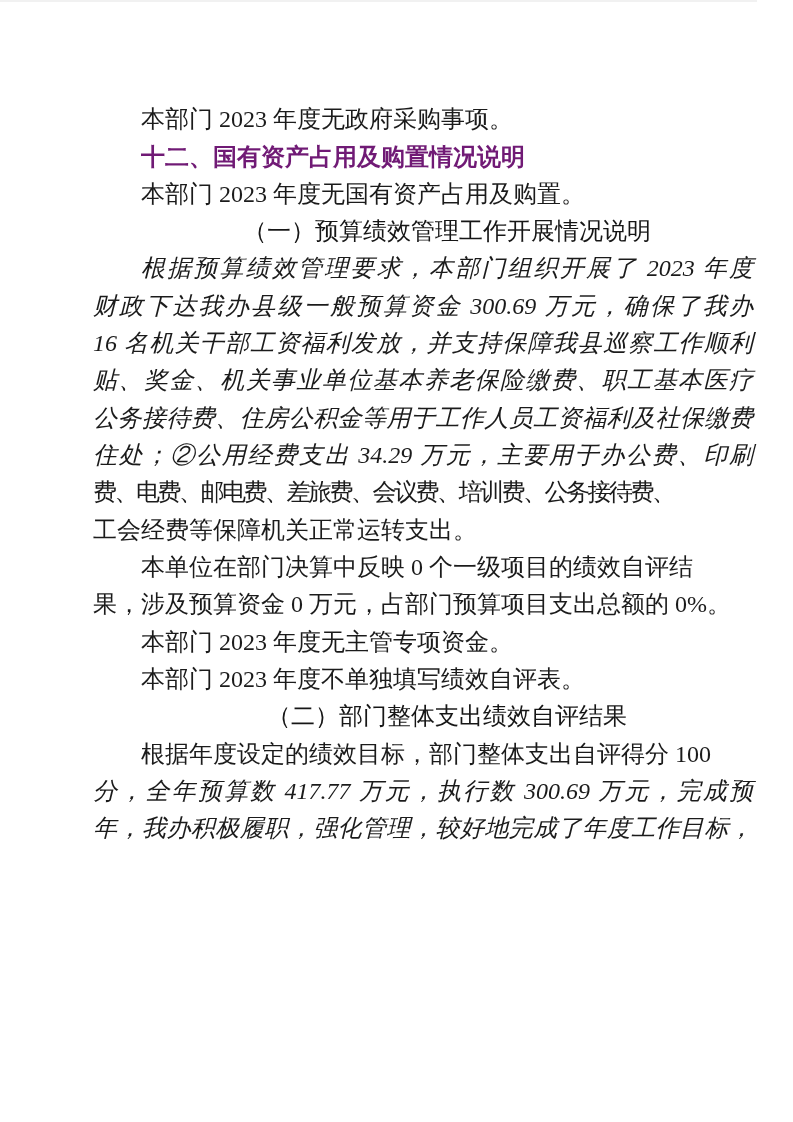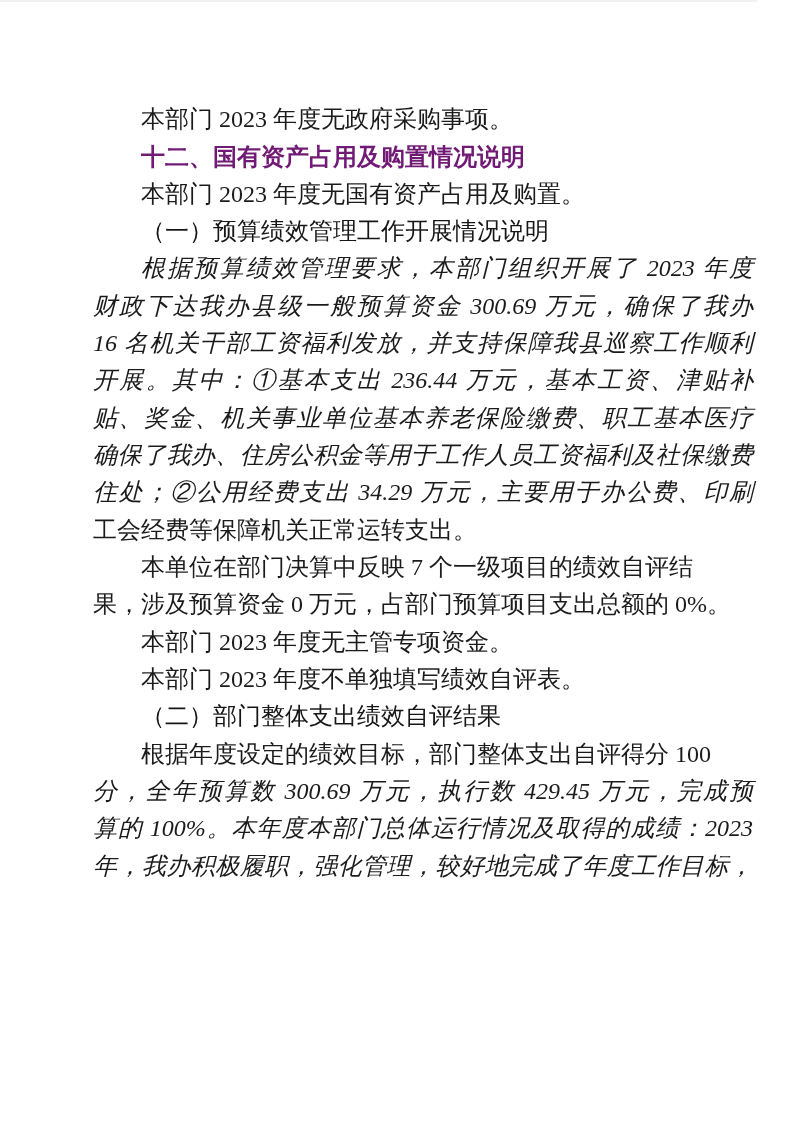--- a/index.html
+++ b/index.html
@@ -50,43 +50,43 @@
   .line.tight {
     letter-spacing: -2.5px;
   }
   .line.heading {
     font-family: "Liberation Sans", "DejaVu Sans", sans-serif;
     font-weight: 700;
     color: #701a75;
   }
   .line.subheading {
     color: #161616;
+    text-align: center;
   }
 </style>
 </head>
 <body>
 
 <div class="page">
   <div class="top-hairline"></div>
   <div class="textblock" id="textblock">
       <div class="line body indent">本部门 2023 年度无政府采购事项。</div>
       <div class="line heading indent">十二、国有资产占用及购置情况说明</div>
       <div class="line body indent">本部门 2023 年度无国有资产占用及购置。</div>
       <div class="line subheading indent">（一）预算绩效管理工作开展情况说明</div>
       <div class="line body indent jfull">根据预算绩效管理要求，本部门组织开展了 2023 年度</div>
       <div class="line body jfull">财政下达我办县级一般预算资金 300.69 万元，确保了我办</div>
       <div class="line body jfull">16 名机关干部工资福利发放，并支持保障我县巡察工作顺利</div>
-      <div class="line body jfull">开展。其中：①基本支出 236.44 万元，基本工资、津贴补</div>
       <div class="line body jfull">贴、奖金、机关事业单位基本养老保险缴费、职工基本医疗</div>
-      <div class="line body jfull">确保了我办、住房公积金等用于工作人员工资福利及社保缴费</div>
+      <div class="line body jfull">公务接待费、住房公积金等用于工作人员工资福利及社保缴费</div>
       <div class="line body jfull">住处；②公用经费支出 34.29 万元，主要用于办公费、印刷</div>
+      <div class="line body tight">费、电费、邮电费、差旅费、会议费、培训费、公务接待费、</div>
       <div class="line body">工会经费等保障机关正常运转支出。</div>
-      <div class="line body indent">本单位在部门决算中反映 7 个一级项目的绩效自评结</div>
+      <div class="line body indent">本单位在部门决算中反映 0 个一级项目的绩效自评结</div>
       <div class="line body">果，涉及预算资金 0 万元，占部门预算项目支出总额的 0%。</div>
       <div class="line body indent">本部门 2023 年度无主管专项资金。</div>
       <div class="line body indent">本部门 2023 年度不单独填写绩效自评表。</div>
       <div class="line subheading indent">（二）部门整体支出绩效自评结果</div>
       <div class="line body indent">根据年度设定的绩效目标，部门整体支出自评得分 100</div>
-      <div class="line body jfull">分，全年预算数 300.69 万元，执行数 429.45 万元，完成预</div>
-      <div class="line body jfull">算的 100%。本年度本部门总体运行情况及取得的成绩：2023</div>
+      <div class="line body jfull">分，全年预算数 417.77 万元，执行数 300.69 万元，完成预</div>
       <div class="line body jfull">年，我办积极履职，强化管理，较好地完成了年度工作目标，</div>
     </div>
 </div>
 
 </body></html>

